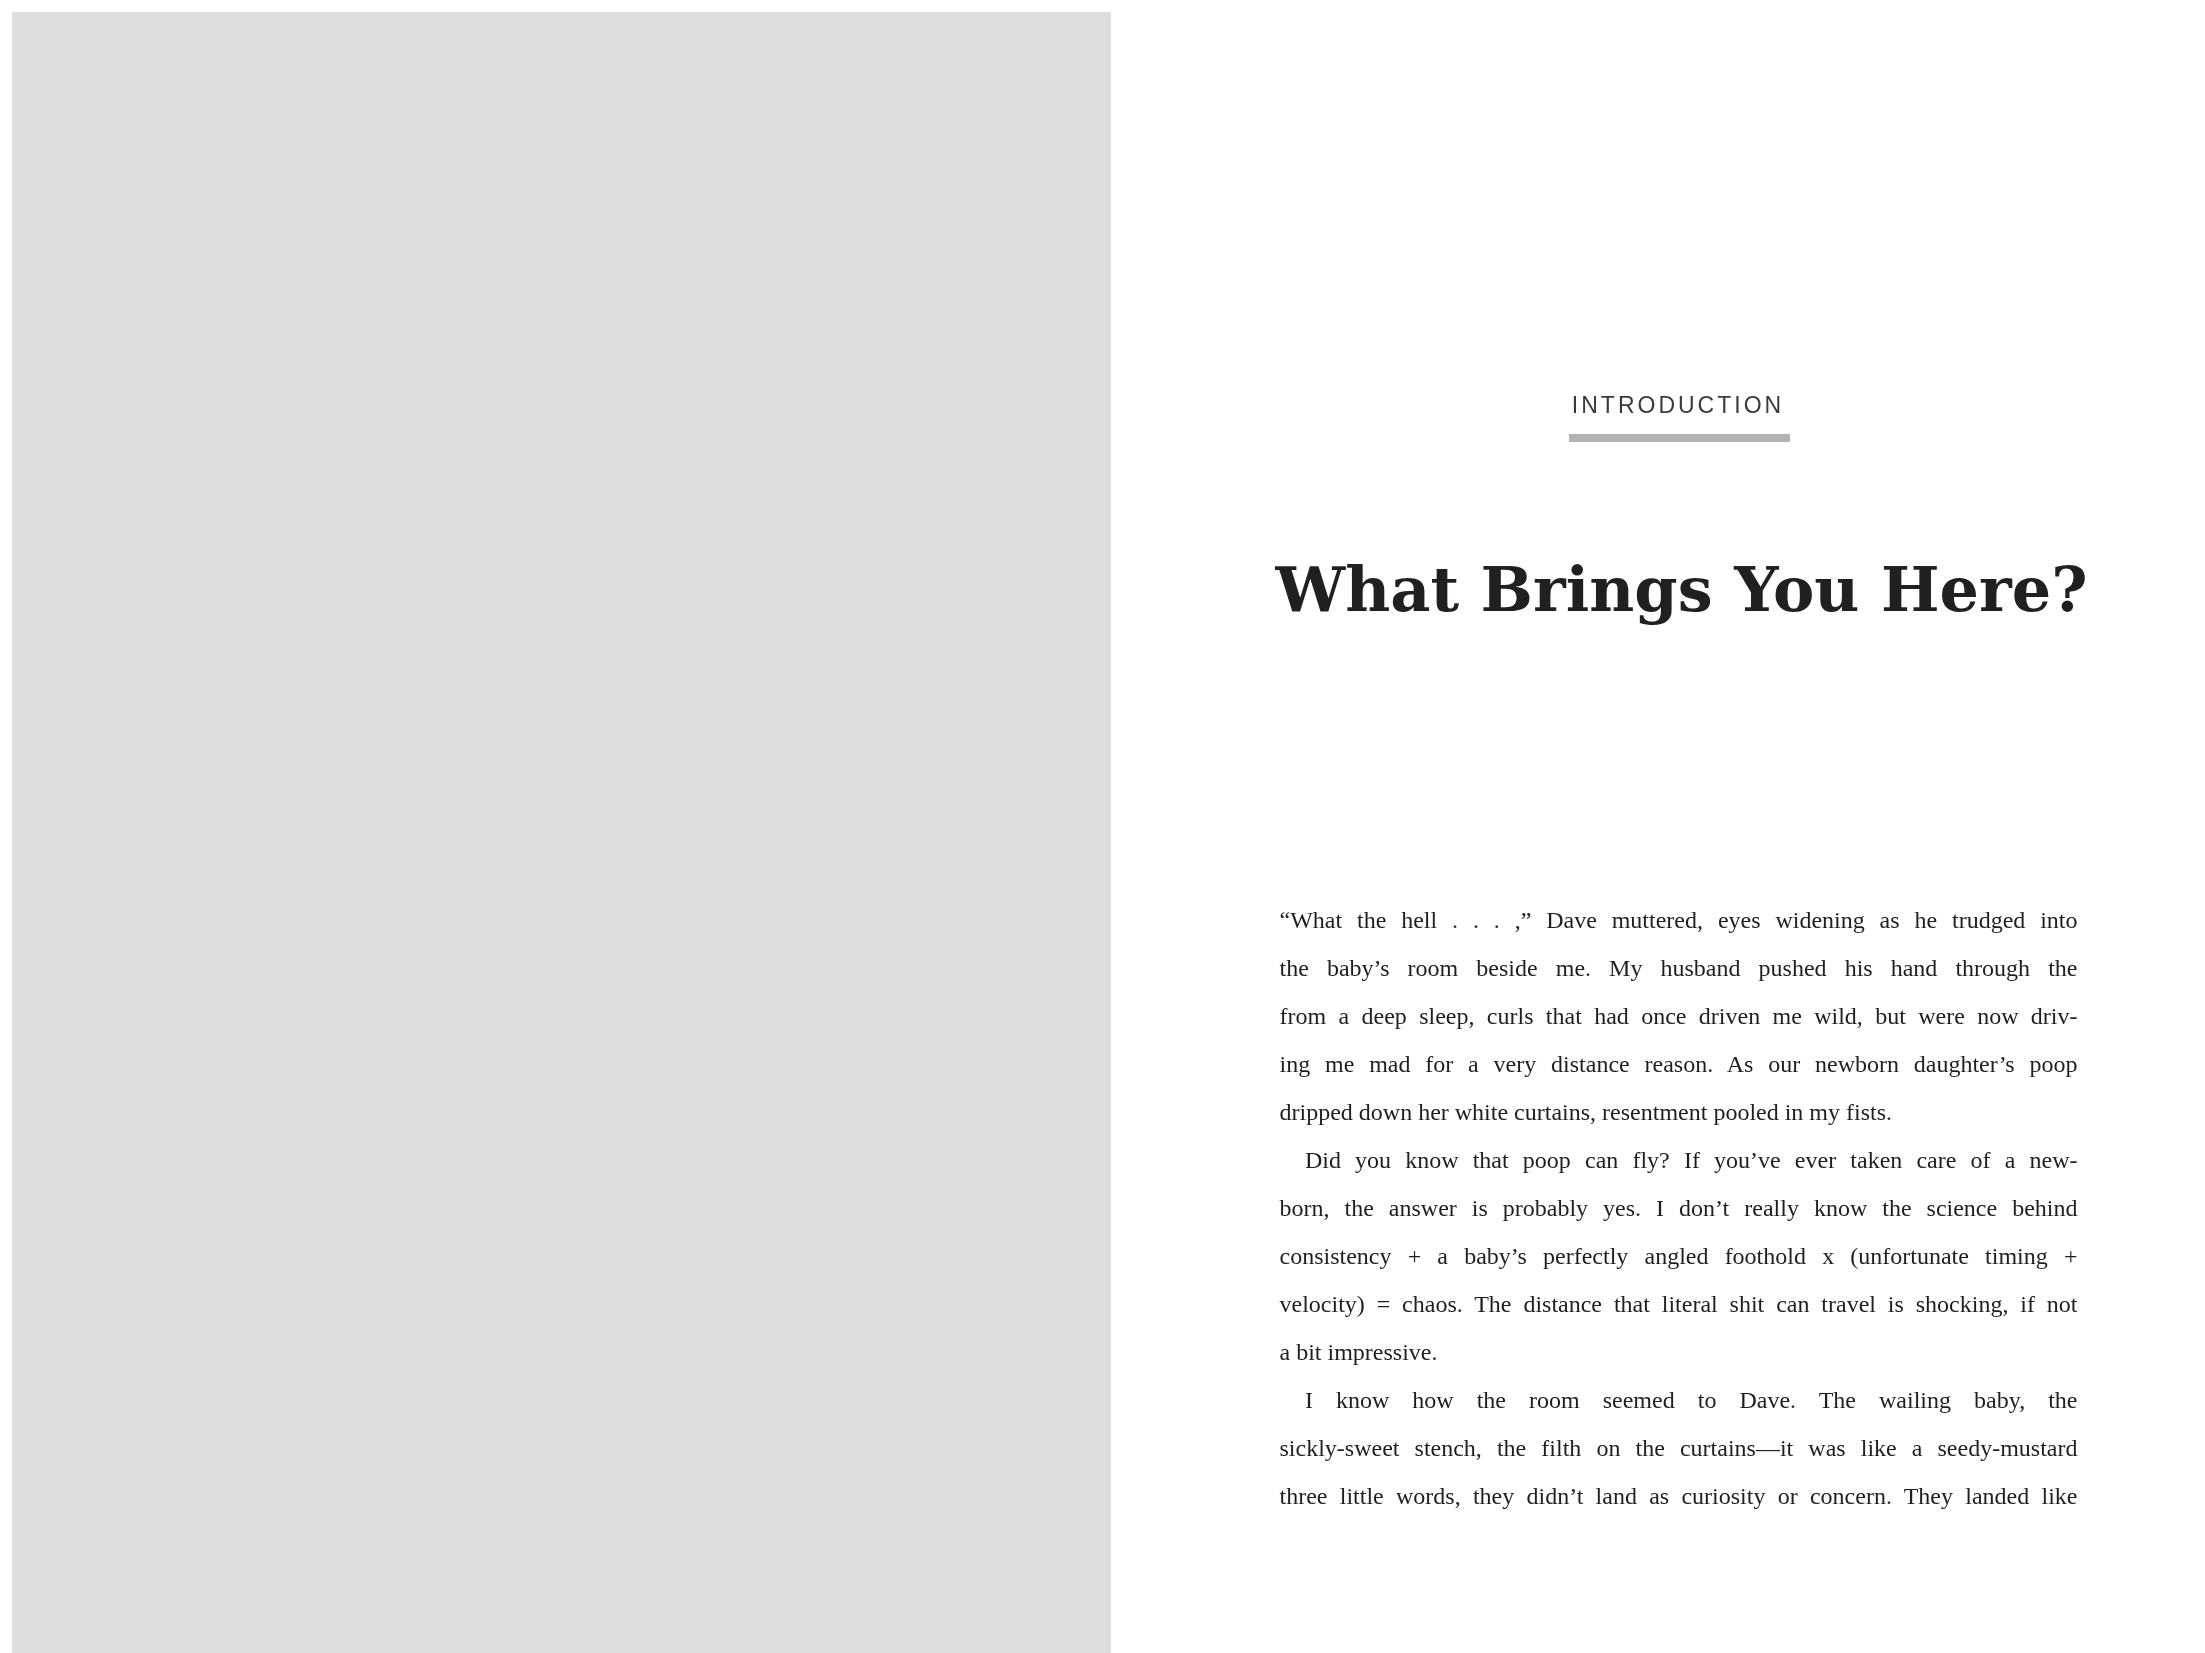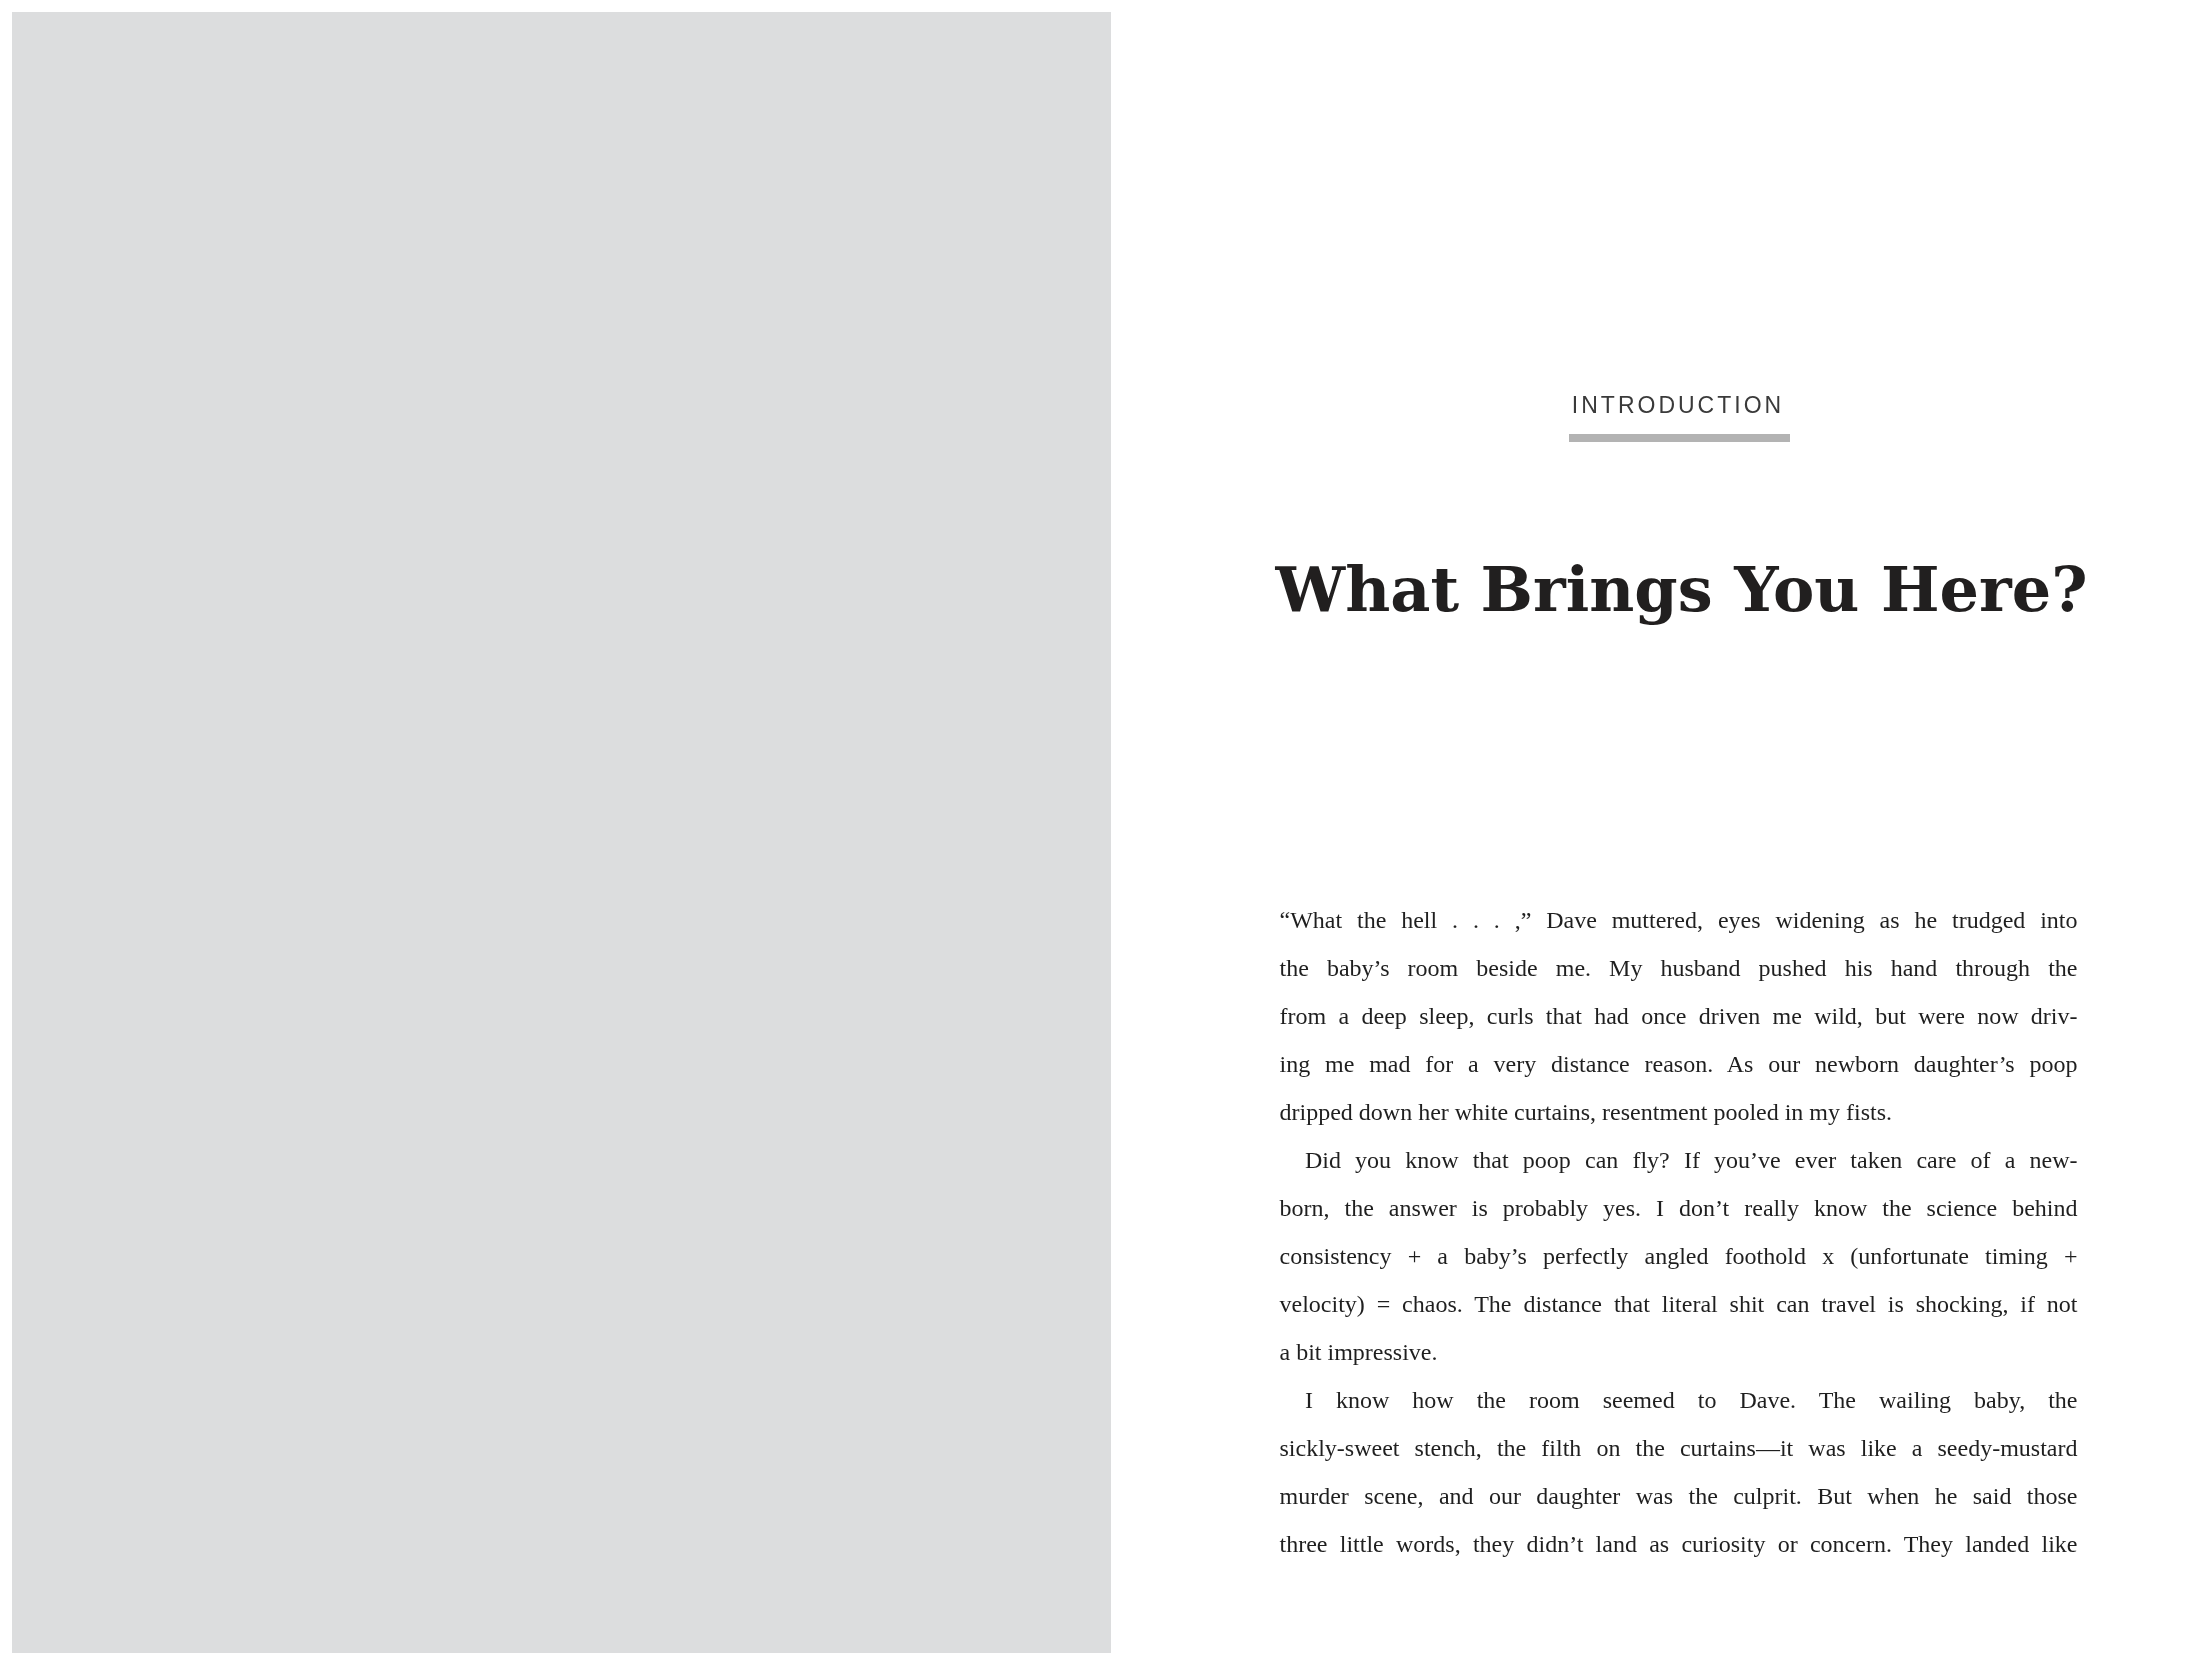--- a/index.html
+++ b/index.html
@@ -120,19 +120,18 @@
           <div class="line">from a deep sleep, curls that had once driven me wild, but were now driv-</div>
           <div class="line">ing me mad for a very distance reason. As our newborn daughter’s poop</div>
           <div class="line flush-last">dripped down her white curtains, resentment pooled in my fists.</div>
           <div class="line indent">Did you know that poop can fly? If you’ve ever taken care of a new-</div>
           <div class="line">born, the answer is probably yes. I don’t really know the science behind</div>
           <div class="line">consistency + a baby’s perfectly angled foothold x (unfortunate timing +</div>
           <div class="line">velocity) = chaos. The distance that literal shit can travel is shocking, if not</div>
           <div class="line flush-last">a bit impressive.</div>
           <div class="line indent">I know how the room seemed to Dave. The wailing baby, the</div>
           <div class="line">sickly-sweet stench, the filth on the curtains—it was like a seedy-mustard</div>
-          <div class="line">murder scene, and our daughter was the culprit. But when he said those</div>
           <div class="line">three little words, they didn’t land as curiosity or concern. They landed like</div>
         </div>
     </div>
   </div>
 </div>
 
 
 </body></html>

